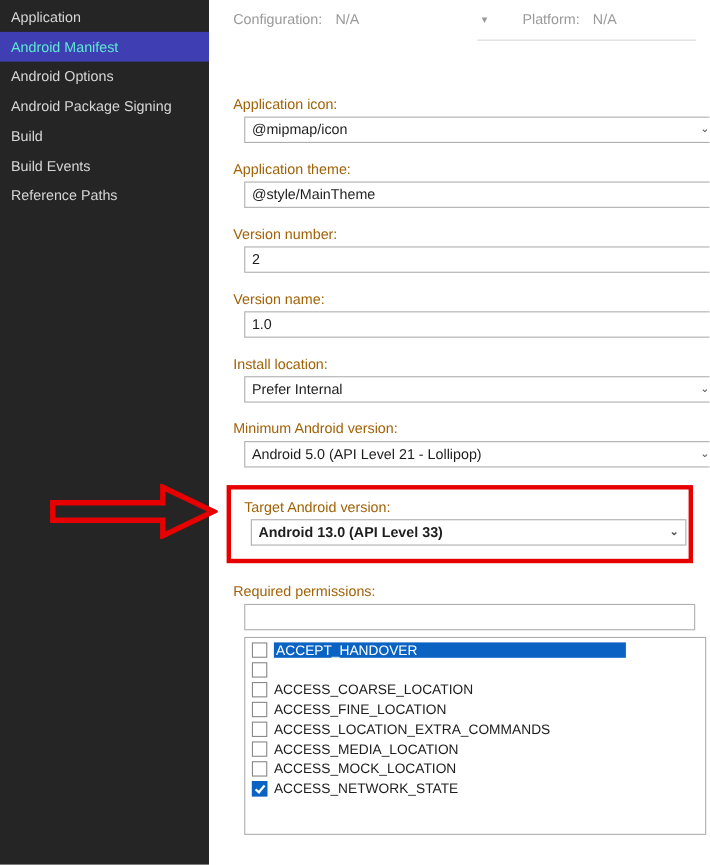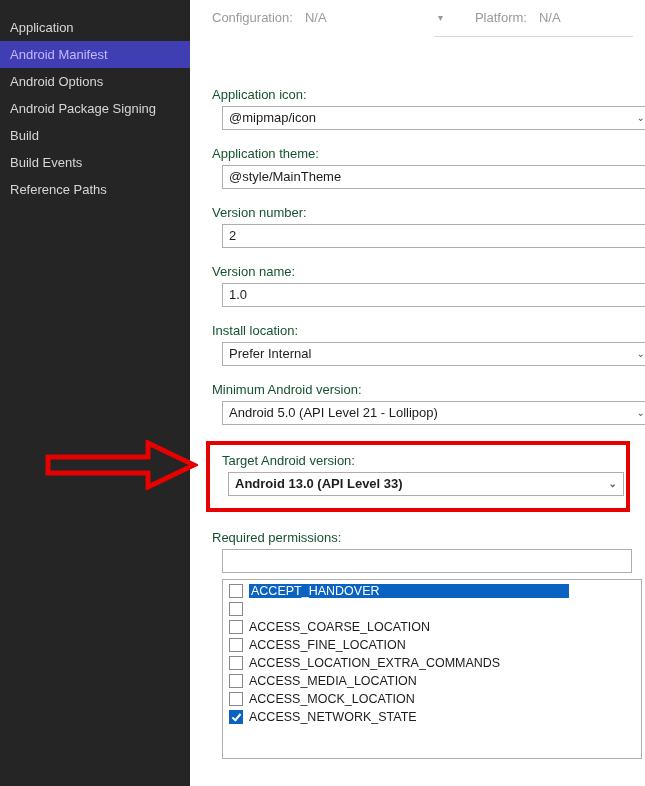--- a/index.html
+++ b/index.html
@@ -1,40 +1,40 @@
 <!DOCTYPE html>
 <html><head>
 <meta charset="utf-8">
 <style>
   * { box-sizing: border-box; }
   html, body { margin: 0; padding: 0; font-family: "Segoe UI", Arial, sans-serif; font-size: 13px; color: #1d1d1d; }
   .root { display: flex; width: 645px; height: 786px; background: #fff; position: relative; }
 
   
-  .sidebar { width: 190px; background: #252526; color: #d6d6d6; display: flex; flex-direction: column; padding-top: 14px; }
+  .sidebar { width: 190px; background: #252526; color: #d6d6d6; display: flex; flex-direction: column; padding-top: 2px; }
   .sidebar-item { padding: 6px 10px; cursor: pointer; font-size: 13px; position: relative; }
-  .sidebar-item.active { background: #3f3fb3; color: #c4b5fd; }
+  .sidebar-item.active { background: #3f3fb3; color: #5eead4; }
   .sidebar-item.active::after {
     content: ""; position: absolute; right: -9px; top: 50%; transform: translateY(-50%);
     border-top: 10px solid transparent; border-bottom: 10px solid transparent;
     border-left: 9px solid #3f3fb3;
   }
 
   
   .main { flex: 1; background: #fff; position: relative; padding: 8px 12px 28px 22px; overflow: hidden; }
   .topbar { display: flex; align-items: center; gap: 6px; color: #999; margin-bottom: 26px; }
   .toplabel { color: #9a9a9a; }
   .topsel { display: inline-flex; align-items: center; justify-content: space-between; color: #9a9a9a; padding: 2px 6px; }
   .topsel.cfg { width: 150px; }
   .topsel.plf { width: 80px; }
   .chev { font-size: 10px; color: #9a9a9a; }
   .topbar-hr { position: absolute; left: 244px; right: 12px; top: 36px; border-top: 1px solid #d8d8d8; }
 
   .field { margin-bottom: 16px; }
-  .field-label { margin-bottom: 4px; color: #14532d; }
+  .field-label { margin-bottom: 4px; color: #a16207; }
   .field-control { height: 24px; line-height: 22px; border: 1px solid #aeaeae; background: #fff; padding: 0 6px; display: flex; align-items: center; justify-content: space-between; width: 430px; margin-left: 10px; }
   .field-control.textlike { justify-content: flex-start; }
   .field-control .chev { color: #555; }
 
   .highlight-box { border: 4px solid #e60000; padding: 8px 10px 12px 6px; width: 424px; margin-left: -6px; margin-bottom: 18px; }
   .highlight-box .field-label { margin-left: 6px; }
   .highlight-box .field-control { margin-left: 12px; width: 396px; font-weight: bold; }
 
   
   .perm-wrap { margin-left: 10px; }

